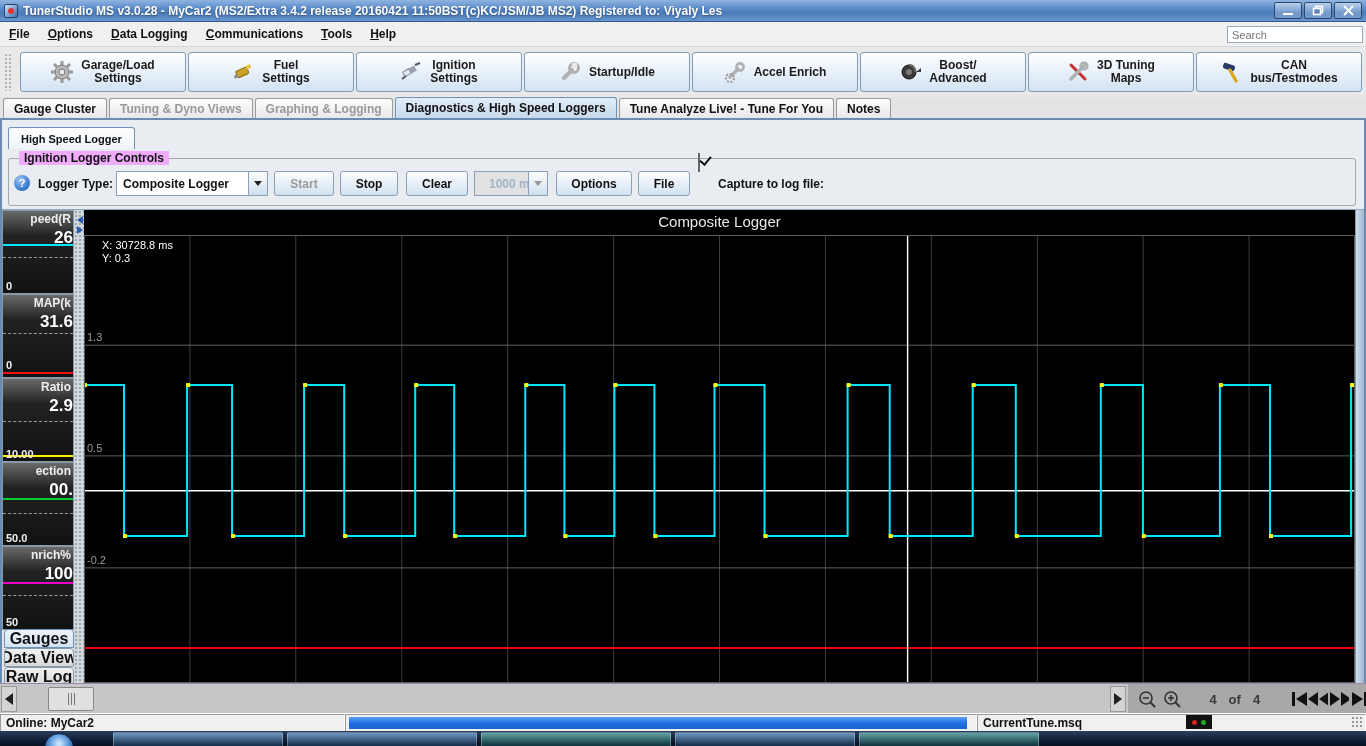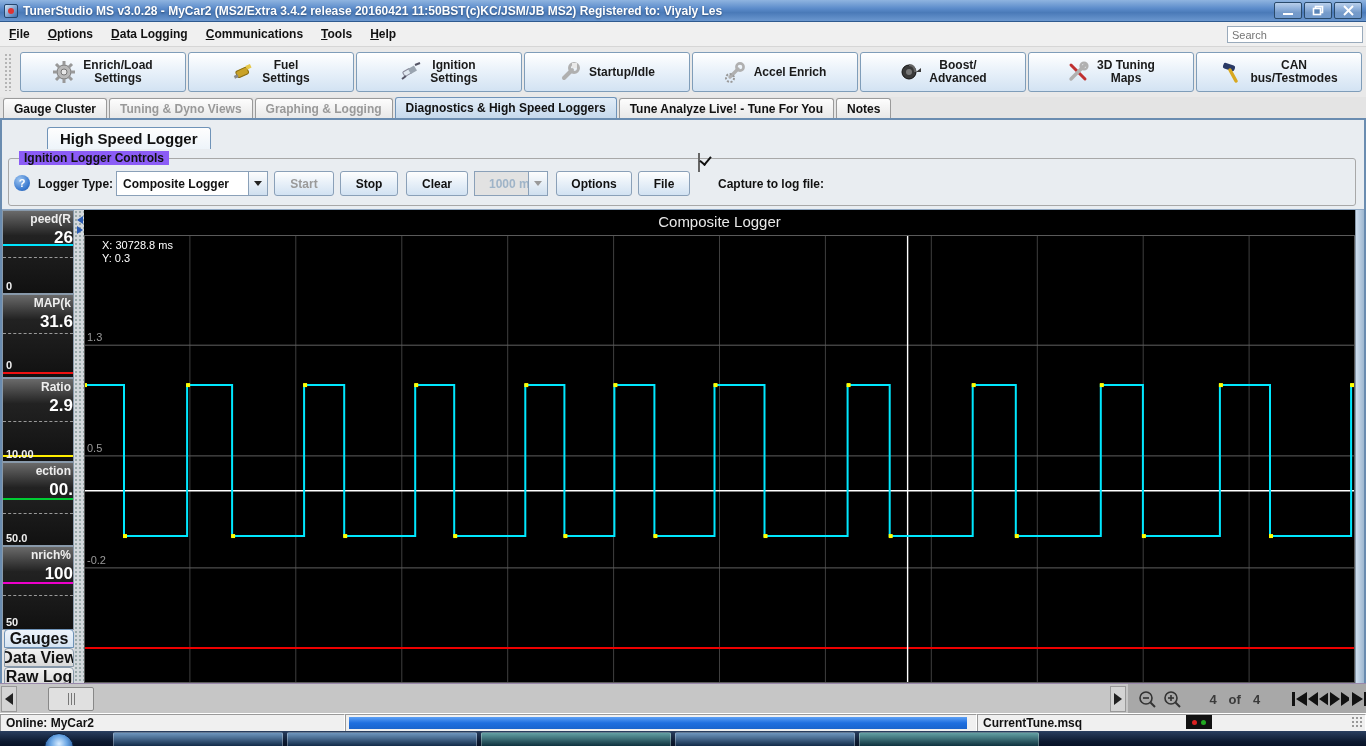--- a/index.html
+++ b/index.html
@@ -46,29 +46,29 @@
   .tab { height:20px; padding:0 10px; margin-right:2px; font-size:12px; font-weight:bold;
     display:flex; align-items:center; border:1px solid #9a9a9a; border-bottom:none;
     border-radius:3px 3px 0 0; background:linear-gradient(#fdfdfd,#e8e8e8); color:#111; }
   .tab.disabled { color:#999;margin-top:35px; }
   .tab.active { background:linear-gradient(#e2edf8,#c6d9ec); border-color:#6f93b8; height:21px; }
 
   
   .content { position:absolute; left:0; top:118px; width:1366px; height:565px;
     border:2px solid #6a8cb0; background:#e9edf1; }
   .subtabrow { position:absolute; left:0; top:0; width:100%; height:29px; }
-  .subtab { position:absolute; left:6px; top:7px; height:22px; padding:0 12px; font-size:15px;
+  .subtab { position:absolute; left:6px; top:7px; height:22px; padding:0 12px; font-size:11px;
     font-weight:bold; color:#111; display:flex; align-items:center; border:1px solid #6f93b8;
-    border-bottom:none; border-radius:3px 3px 0 0; background:linear-gradient(#fefefe,#eef4fa);margin-left:39px; }
+    border-bottom:none; border-radius:3px 3px 0 0; background:linear-gradient(#fefefe,#eef4fa); }
 
   
   .controls { position:absolute; left:0; top:29px; width:100%; height:60px; }
   .groupbox { position:absolute; left:6px; right:8px; top:9px; height:48px;
     border:1px solid #a8a8a8; border-radius:3px; }
-  .group-legend { position:absolute; left:10px; top:-8px; background:#8b5cf6; padding:0 5px;
+  .group-legend { position:absolute; left:10px; top:-8px; background:#f0abfc; padding:0 5px;
     font-size:12px; font-weight:bold; color:#111; }
   .ctl { position:absolute; top:22px; height:25px; }
   .help-icon { left:12px; width:16px; height:16px; top:26px; border-radius:50%;
     background:radial-gradient(circle at 35% 30%, #9cc4f0, #3a7ad0 65%, #1c4f98);
     color:#fff; font-size:11px; font-weight:bold; display:flex; align-items:center; justify-content:center; }
   .lbl { font-size:12px; font-weight:bold; color:#111; display:flex; align-items:center; }
   .combo { border:1px solid #8aa0b8; background:#fff; display:flex; }
   .combo-value { flex:1; font-size:12px; font-weight:bold; color:#111; padding:0 6px;
     display:flex; align-items:center; white-space:nowrap; overflow:hidden; }
   .combo-arrow { width:19px; background:linear-gradient(#fdfdfd,#cfdfef); border-left:1px solid #8aa0b8;
@@ -201,21 +201,21 @@
           <line x1="11" y1="0" x2="11" y2="4"></line>
           <line x1="11" y1="18" x2="11" y2="22"></line>
           <line x1="0" y1="11" x2="4" y2="11"></line>
           <line x1="18" y1="11" x2="22" y2="11"></line>
           <line x1="3" y1="3" x2="6" y2="6"></line>
           <line x1="16" y1="16" x2="19" y2="19"></line>
           <line x1="19" y1="3" x2="16" y2="6"></line>
           <line x1="6" y1="16" x2="3" y2="19"></line>
         </g>
       </svg>
-    <span class="tool-label"><span>Enrich/Load</span><br><span>Settings</span></span>
+    <span class="tool-label"><span>Garage/Load</span><br><span>Settings</span></span>
   </div>
   <div class="tool-btn">
     <svg class="tool-ico" viewBox="0 0 22 22">
         <rect x="4" y="8" width="12" height="7" rx="2" fill="#c9a227" stroke="#8a6d10" transform="rotate(-25 10 11)"></rect>
         <rect x="14" y="4" width="5" height="4" fill="#e6c84a" transform="rotate(-25 16 6)"></rect>
         <rect x="2" y="14" width="4" height="3" fill="#888" transform="rotate(-25 4 15)"></rect>
       </svg>
     <span class="tool-label"><span>Fuel</span><br><span>Settings</span></span>
   </div>
   <div class="tool-btn">

